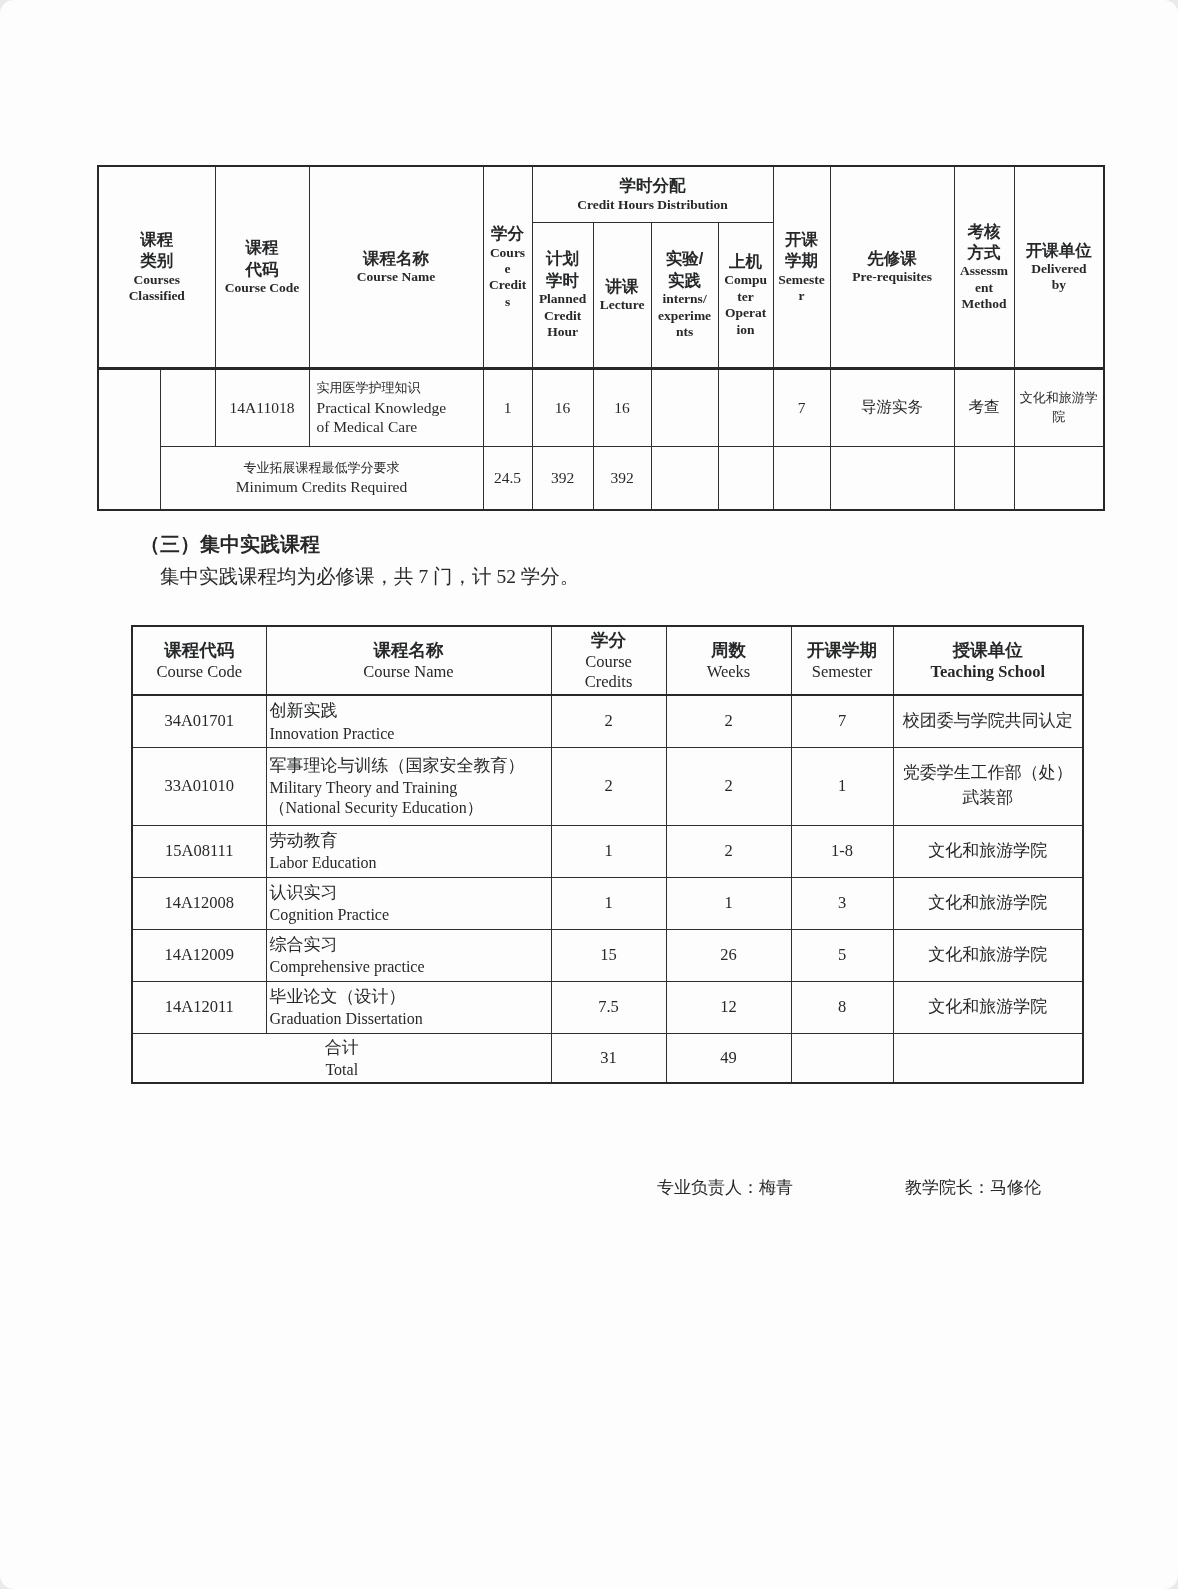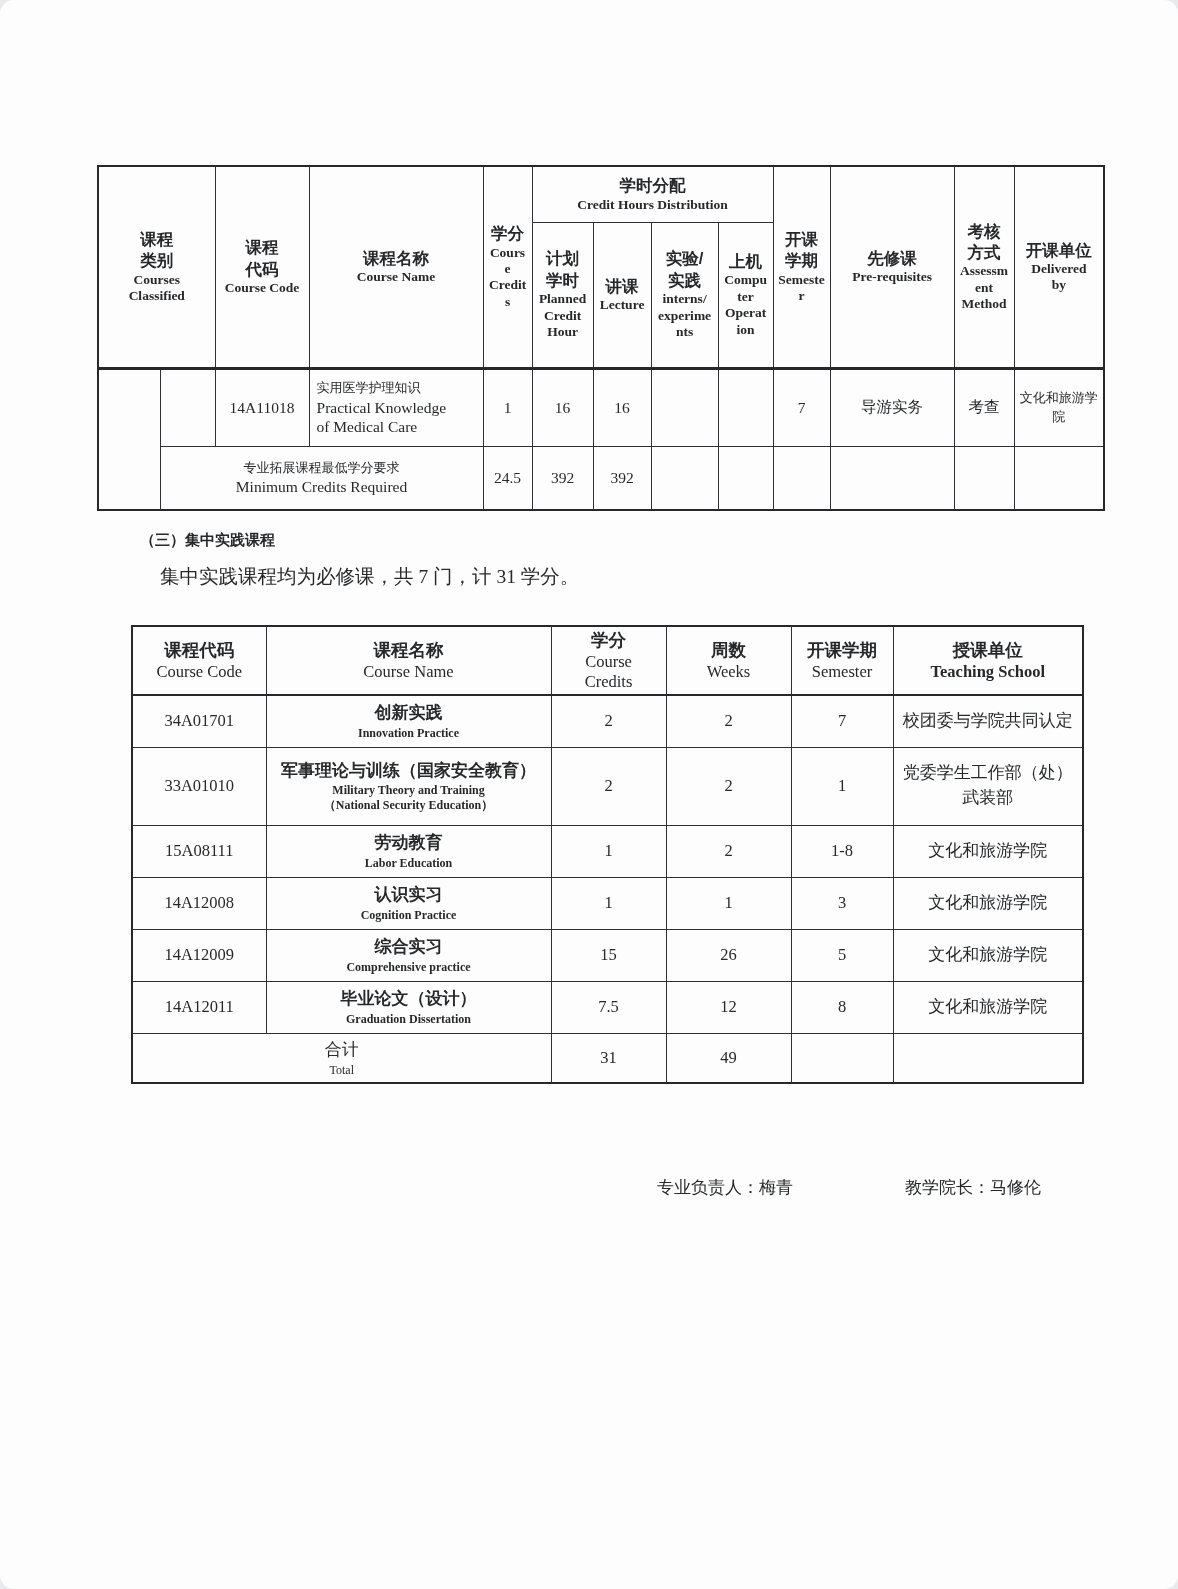--- a/index.html
+++ b/index.html
@@ -28,35 +28,35 @@
   #table1 thead tr.subhead th,#table1 thead th{border-bottom-width:1.6px;margin-left:44px;}
   #table1 thead{border-bottom:3px solid #26282a;}
   #table1 td{font-size:15.5px;}
   #table1 .name-cell{text-align:left;padding-left:7px;}
   #table1 td .data-zh{font-size:13px;}
   #table1 td .data-en{font-size:15.5px;}
 
   
   #section-heading{position:absolute;left:140px;top:531px;
     font-family:"Liberation Sans","DejaVu Sans",sans-serif;
-    font-weight:bold;font-size:15px;}
+    font-weight:bold;font-size:20px;}
   #section-intro{position:absolute;left:160px;top:563px;font-size:19.5px;}
 
   
   #table2{position:absolute;left:131px;top:625px;width:951px;}
   #table2 td,#table2 th{border-width:1.8px;}
   #table2 thead{border-bottom:2.6px solid #26282a;}
   #table2 th{font-size:16.5px;}
   #table2 th .zh{font-size:17.5px;}
   #table2 th .en{font-weight:normal;}
   #table2 th .en.bold{font-weight:bold;}
   #table2 td{font-size:16.5px;}
-  #table2 .name-cell{text-align:center;font-weight:bold;}
+  #table2 .name-cell{text-align:left;}
   #table2 td .data-zh{font-size:17px;}
-  #table2 td .data-en{font-size:12px;}
+  #table2 td .data-en{font-size:16px;}
 
   
   .sig{position:absolute;top:1176px;
     font-family:Liberation Mono, monospace;
     font-size:17px;}
   #sig-left{left:657px;}
   #sig-right{left:905px;}
 </style>
 </head>
 <body>
@@ -192,21 +192,21 @@
         <td></td>
         <td></td>
         <td></td>
         <td></td>
         <td></td>
       </tr>
     </tbody>
   </table>
 
   <div id="section-heading">（三）集中实践课程</div>
-  <div id="section-intro">集中实践课程均为必修课，共 7 门，计 31 学分。</div>
+  <div id="section-intro">集中实践课程均为必修课，共 7 门，计 52 学分。</div>
 
   <table id="table2" class="t-outer">
     <colgroup>
       <col style="width:134px">
         <col style="width:285px">
         <col style="width:115px">
       <col style="width:125px">
         <col style="width:102px">
         <col style="width:190px">
     </colgroup>

